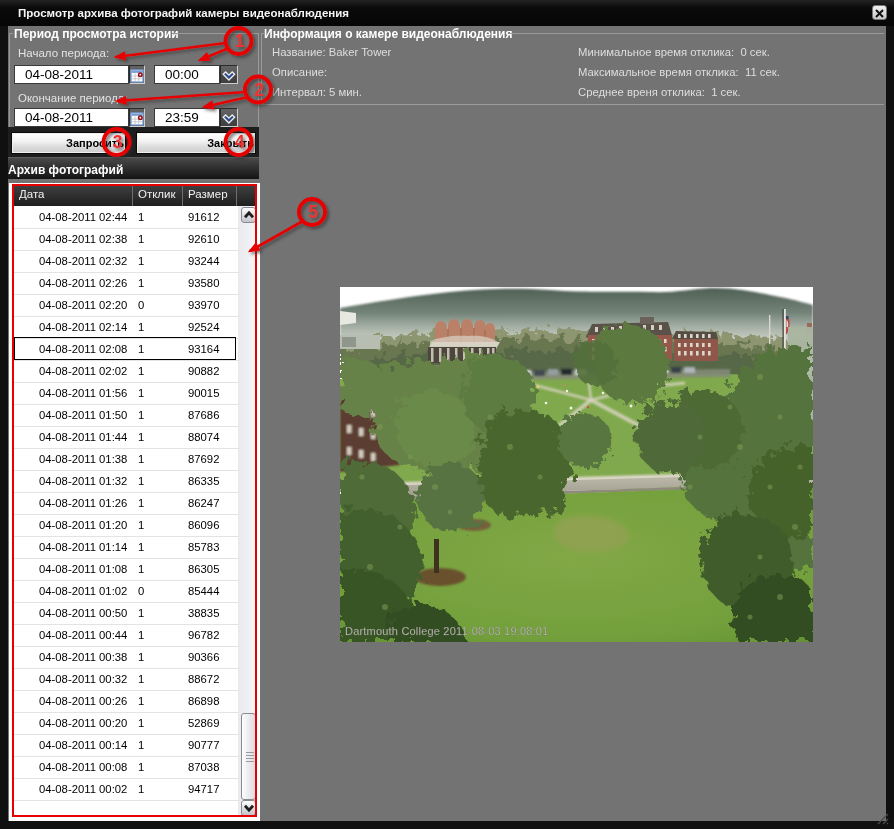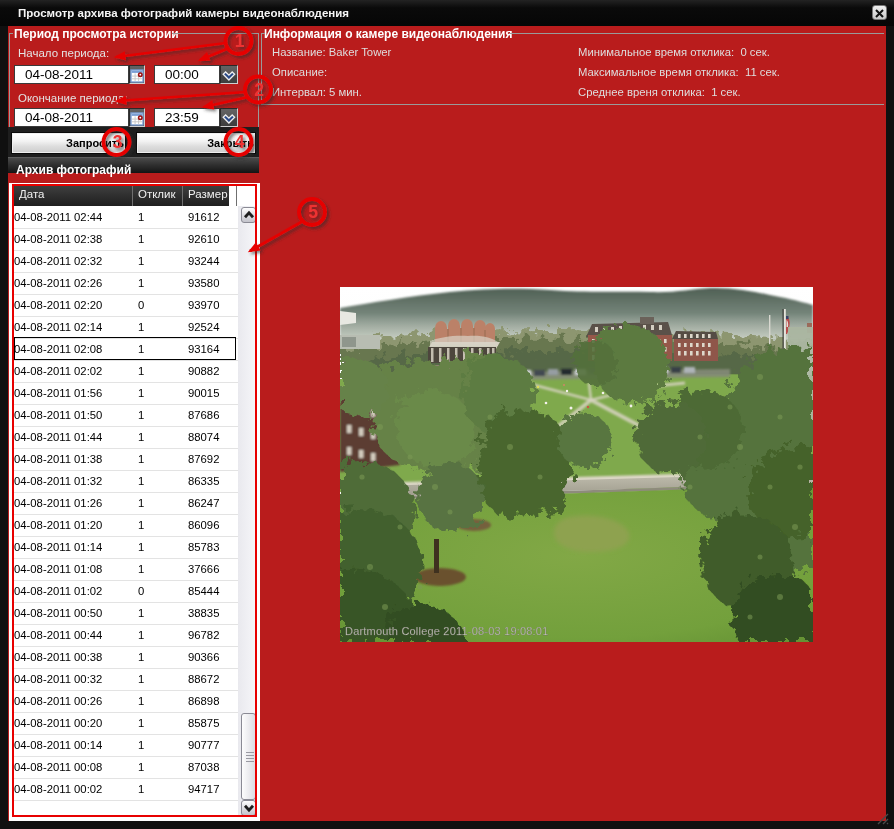--- a/index.html
+++ b/index.html
@@ -1,36 +1,36 @@
 <!DOCTYPE html>
 <html><head><meta charset="utf-8"><style>
 *{margin:0;padding:0;box-sizing:border-box}
 html,body{width:894px;height:829px;overflow:hidden;background:#0e0e0e;font-family:"Liberation Sans",sans-serif}
 #win{position:absolute;left:0;top:0;width:894px;height:829px;background:#101010}
 #titlebar{position:absolute;left:0;top:0;width:894px;height:26px;background:linear-gradient(#232323,#0a0a0a 30%,#060606)}
 #title{position:absolute;left:18px;top:7px;font-size:11.5px;font-weight:bold;color:#f5f5f5}
 #closebtn{position:absolute;left:872px;top:5px;width:15px;height:15px;background:linear-gradient(#efefef,#c9c9c9);border-radius:3px;border:1px solid #777}
-#content{position:absolute;left:8px;top:26px;width:878px;height:795px;background:#b91c1c}
+#content{position:absolute;left:8px;top:26px;width:878px;height:795px;background:#737373}
 
 .gbline{position:absolute;background:#9a9a9a}
 .legend{position:absolute;font-size:12px;font-weight:bold;color:#fff;white-space:nowrap}
 .lbl{position:absolute;font-size:11.5px;color:#e3e3e3;white-space:nowrap}
 .tinput{position:absolute;height:19px;background:#fff;border:1px solid #3a3a3a;color:#000;font-size:13.5px;line-height:17px;padding-left:10px;white-space:nowrap}
 .sqbtn{position:absolute;width:16px;height:19px;background:linear-gradient(#636363 0%,#585858 48%,#474747 52%,#3f3f3f 100%);border:1px solid #2a2a2a;border-right:1px solid #cfcfcf;border-bottom:1px solid #cfcfcf}
 #darkstrip{position:absolute;left:0;top:101px;width:251px;height:30px;background:#1e1e1e}
 .lightbtn{position:absolute;top:107px;height:20px;background:linear-gradient(#ffffff 0%,#f2f2f2 40%,#dcdcdc 70%,#cfcfcf 100%);border:1px solid #efefef;outline:1px solid #0a0a0a;color:#000;font-size:11px;font-weight:bold;text-align:right;line-height:18px}
-#archdr{position:absolute;left:0;top:131px;width:251px;height:16px;background:linear-gradient(#4a4a4a 0%,#303030 45%,#141414 100%);border-top:1px solid #5e5e5e;color:#fff;font-weight:bold;font-size:12px;line-height:25px;padding-left:8px}
+#archdr{position:absolute;left:0;top:131px;width:251px;height:22px;background:linear-gradient(#4a4a4a 0%,#303030 45%,#141414 100%);border-top:1px solid #5e5e5e;color:#fff;font-weight:bold;font-size:12px;line-height:25px;}
 #tablewrap{position:absolute;left:1px;top:157px;width:251px;height:638px;background:#fff}
 #redborder{}
-#thead{position:absolute;left:4px;top:1px;width:216px;height:22px;background:linear-gradient(#424242 0%,#303030 50%,#1f1f1f 100%);color:#f0f0f0;font-size:11.5px}
+#thead{position:absolute;left:4px;top:1px;width:244px;height:22px;background:linear-gradient(#424242 0%,#303030 50%,#1f1f1f 100%);color:#f0f0f0;font-size:11.5px}
 #thead .hsep{position:absolute;top:0;width:1px;height:22px;background:#6f6f6f}
 #tbody{position:absolute;left:4px;top:23px;width:225px;height:611px;overflow:hidden;background:#fff}
 table.data{border-collapse:collapse;width:225px;table-layout:fixed;font-size:11.3px;color:#000}
 table.data td{height:22px;padding:0;border-bottom:1px solid #e3e3e3;vertical-align:middle;white-space:nowrap}
-table.data td.c1{padding-left:1px;width:119px}
+table.data td.c1{padding-left:26px;width:119px}
 table.data td.c2{width:50px;padding-left:6px}
 table.data td.c3{width:56px;padding-left:6px}
 #selrow{position:absolute;left:1px;top:131px;width:222px;height:23px;border:1px solid #000}
 #sbar{position:absolute;left:229px;top:23px;width:19px;height:611px;background:linear-gradient(90deg,#e9e9ee,#f7f7fa)}
 .sbtn{position:absolute;left:3px;width:15px;height:16px;background:linear-gradient(#ffffff,#d9d9de 60%,#c4c4cc);border:1px solid #8a8a94;border-radius:3px}
 #sthumb{position:absolute;left:3px;top:507px;width:15px;height:87px;background:linear-gradient(90deg,#fdfdfd,#dcdce2);border:1px solid #8a8a94;border-radius:3px}
 .grip{position:absolute;left:4px;width:8px;height:1px;background:#9a9aa2}
 
 .ilbl{position:absolute;font-size:11.3px;color:#dedede;white-space:nowrap}
 
@@ -179,21 +179,21 @@
                 <td class="c3">86096</td>
               </tr>
               <tr>
                 <td class="c1">04-08-2011 01:14</td>
                 <td class="c2">1</td>
                 <td class="c3">85783</td>
               </tr>
               <tr>
                 <td class="c1">04-08-2011 01:08</td>
                 <td class="c2">1</td>
-                <td class="c3">37666</td>
+                <td class="c3">86305</td>
               </tr>
               <tr>
                 <td class="c1">04-08-2011 01:02</td>
                 <td class="c2">0</td>
                 <td class="c3">85444</td>
               </tr>
               <tr>
                 <td class="c1">04-08-2011 00:50</td>
                 <td class="c2">1</td>
                 <td class="c3">38835</td>
@@ -214,21 +214,21 @@
                 <td class="c3">88672</td>
               </tr>
               <tr>
                 <td class="c1">04-08-2011 00:26</td>
                 <td class="c2">1</td>
                 <td class="c3">86898</td>
               </tr>
               <tr>
                 <td class="c1">04-08-2011 00:20</td>
                 <td class="c2">1</td>
-                <td class="c3">85875</td>
+                <td class="c3">52869</td>
               </tr>
               <tr>
                 <td class="c1">04-08-2011 00:14</td>
                 <td class="c2">1</td>
                 <td class="c3">90777</td>
               </tr>
               <tr>
                 <td class="c1">04-08-2011 00:08</td>
                 <td class="c2">1</td>
                 <td class="c3">87038</td>

